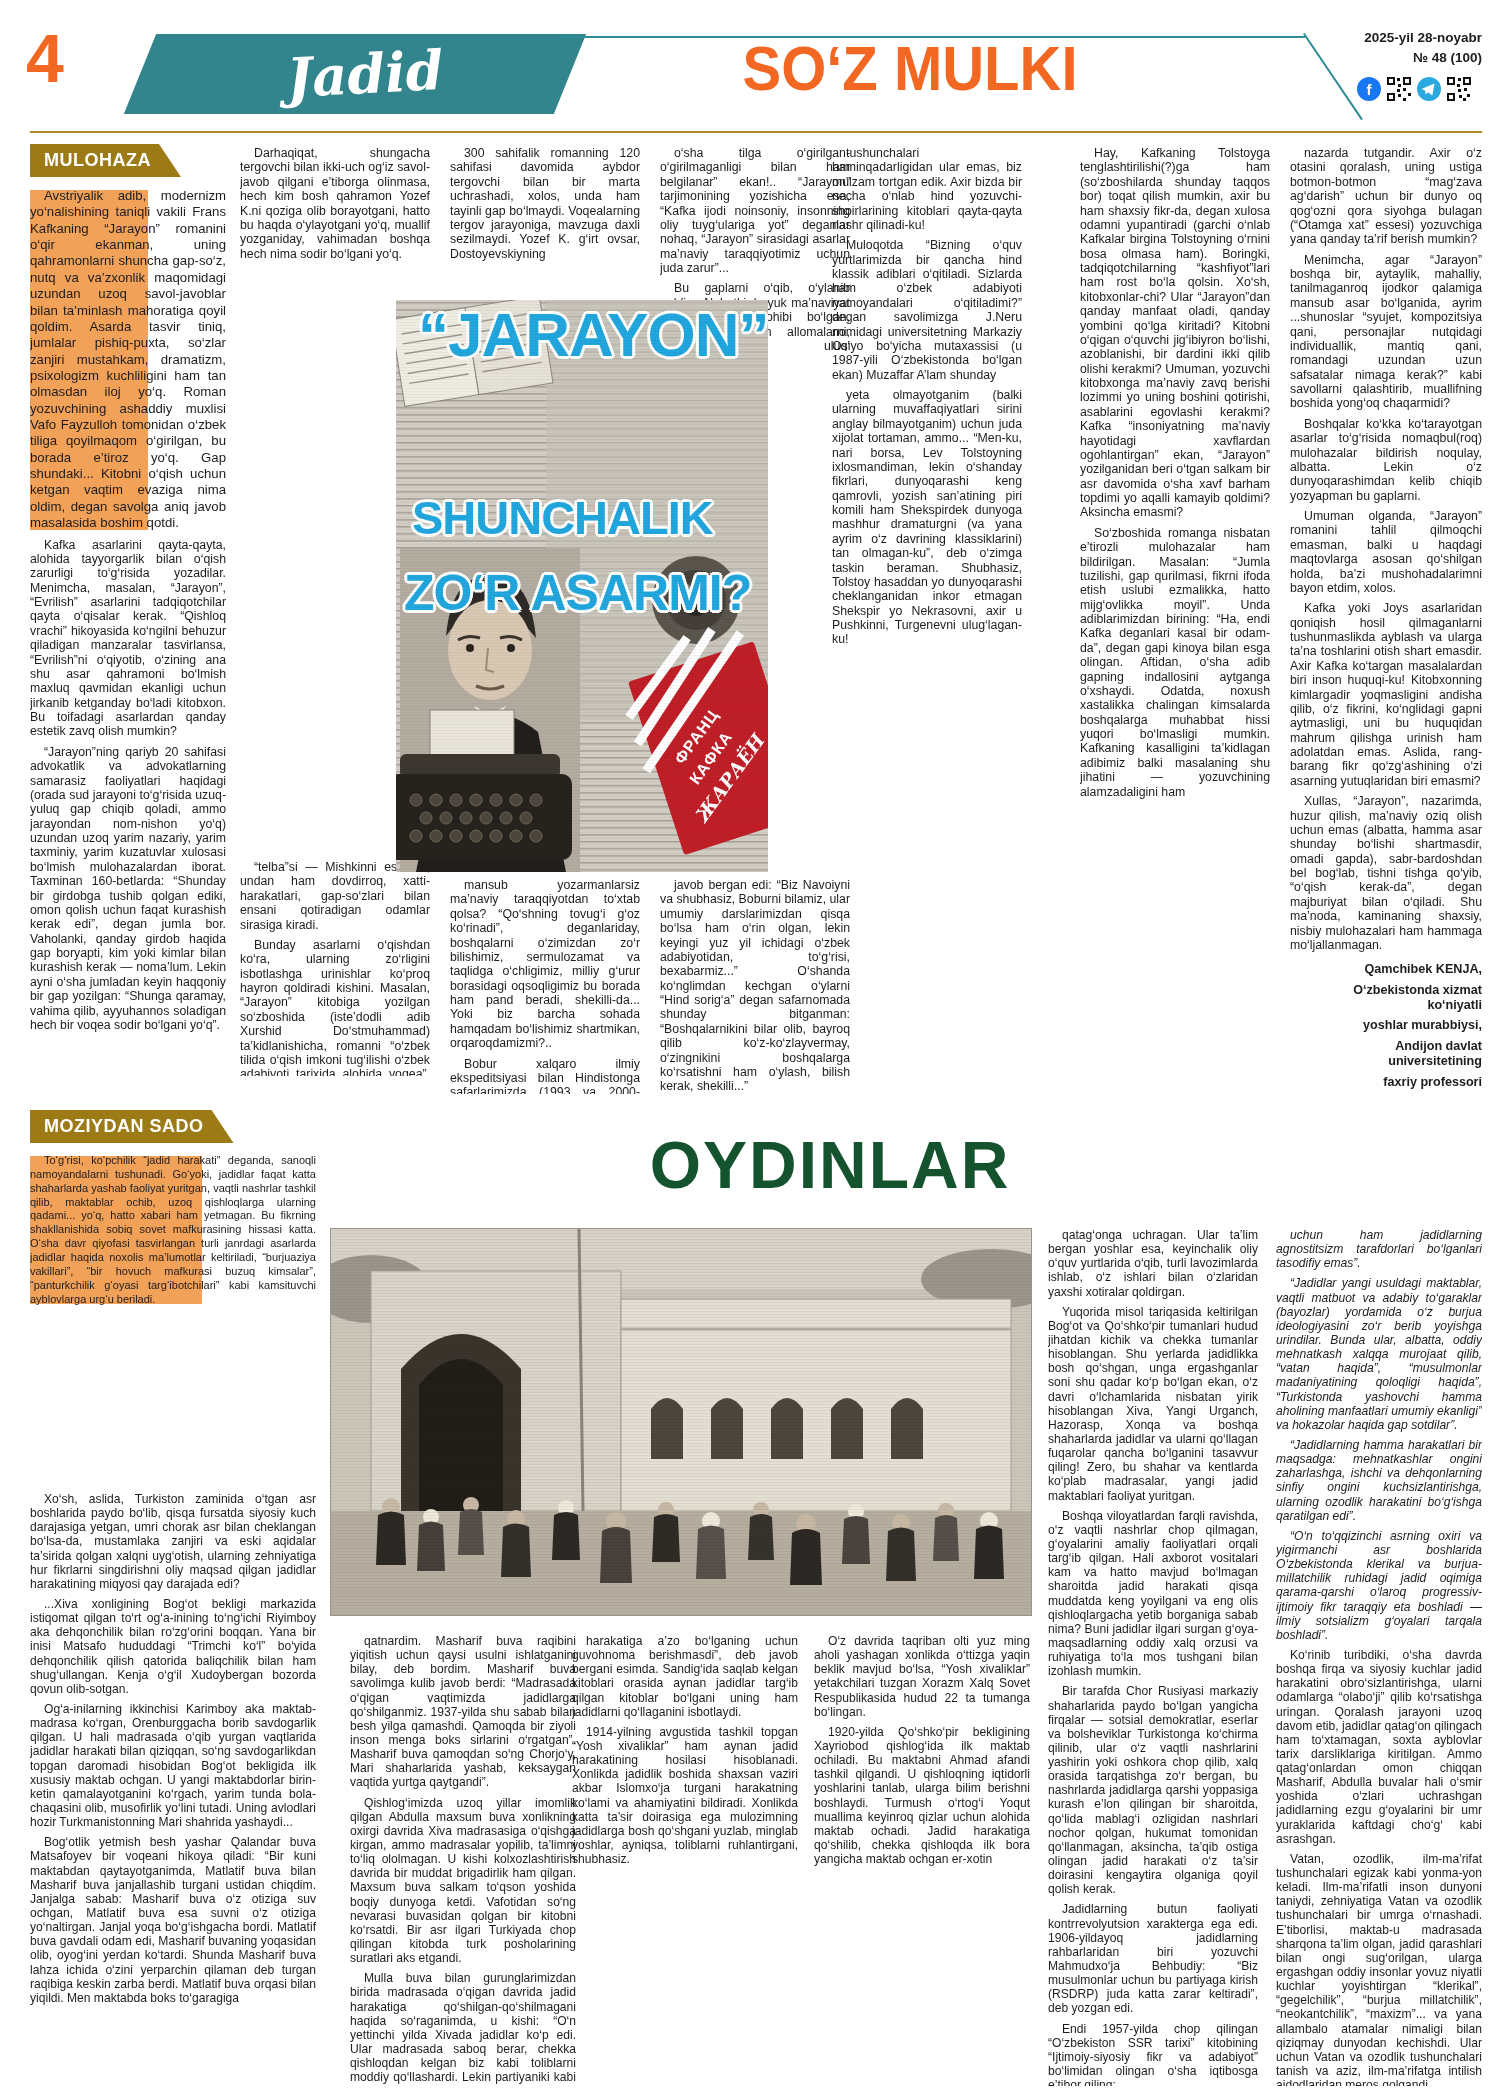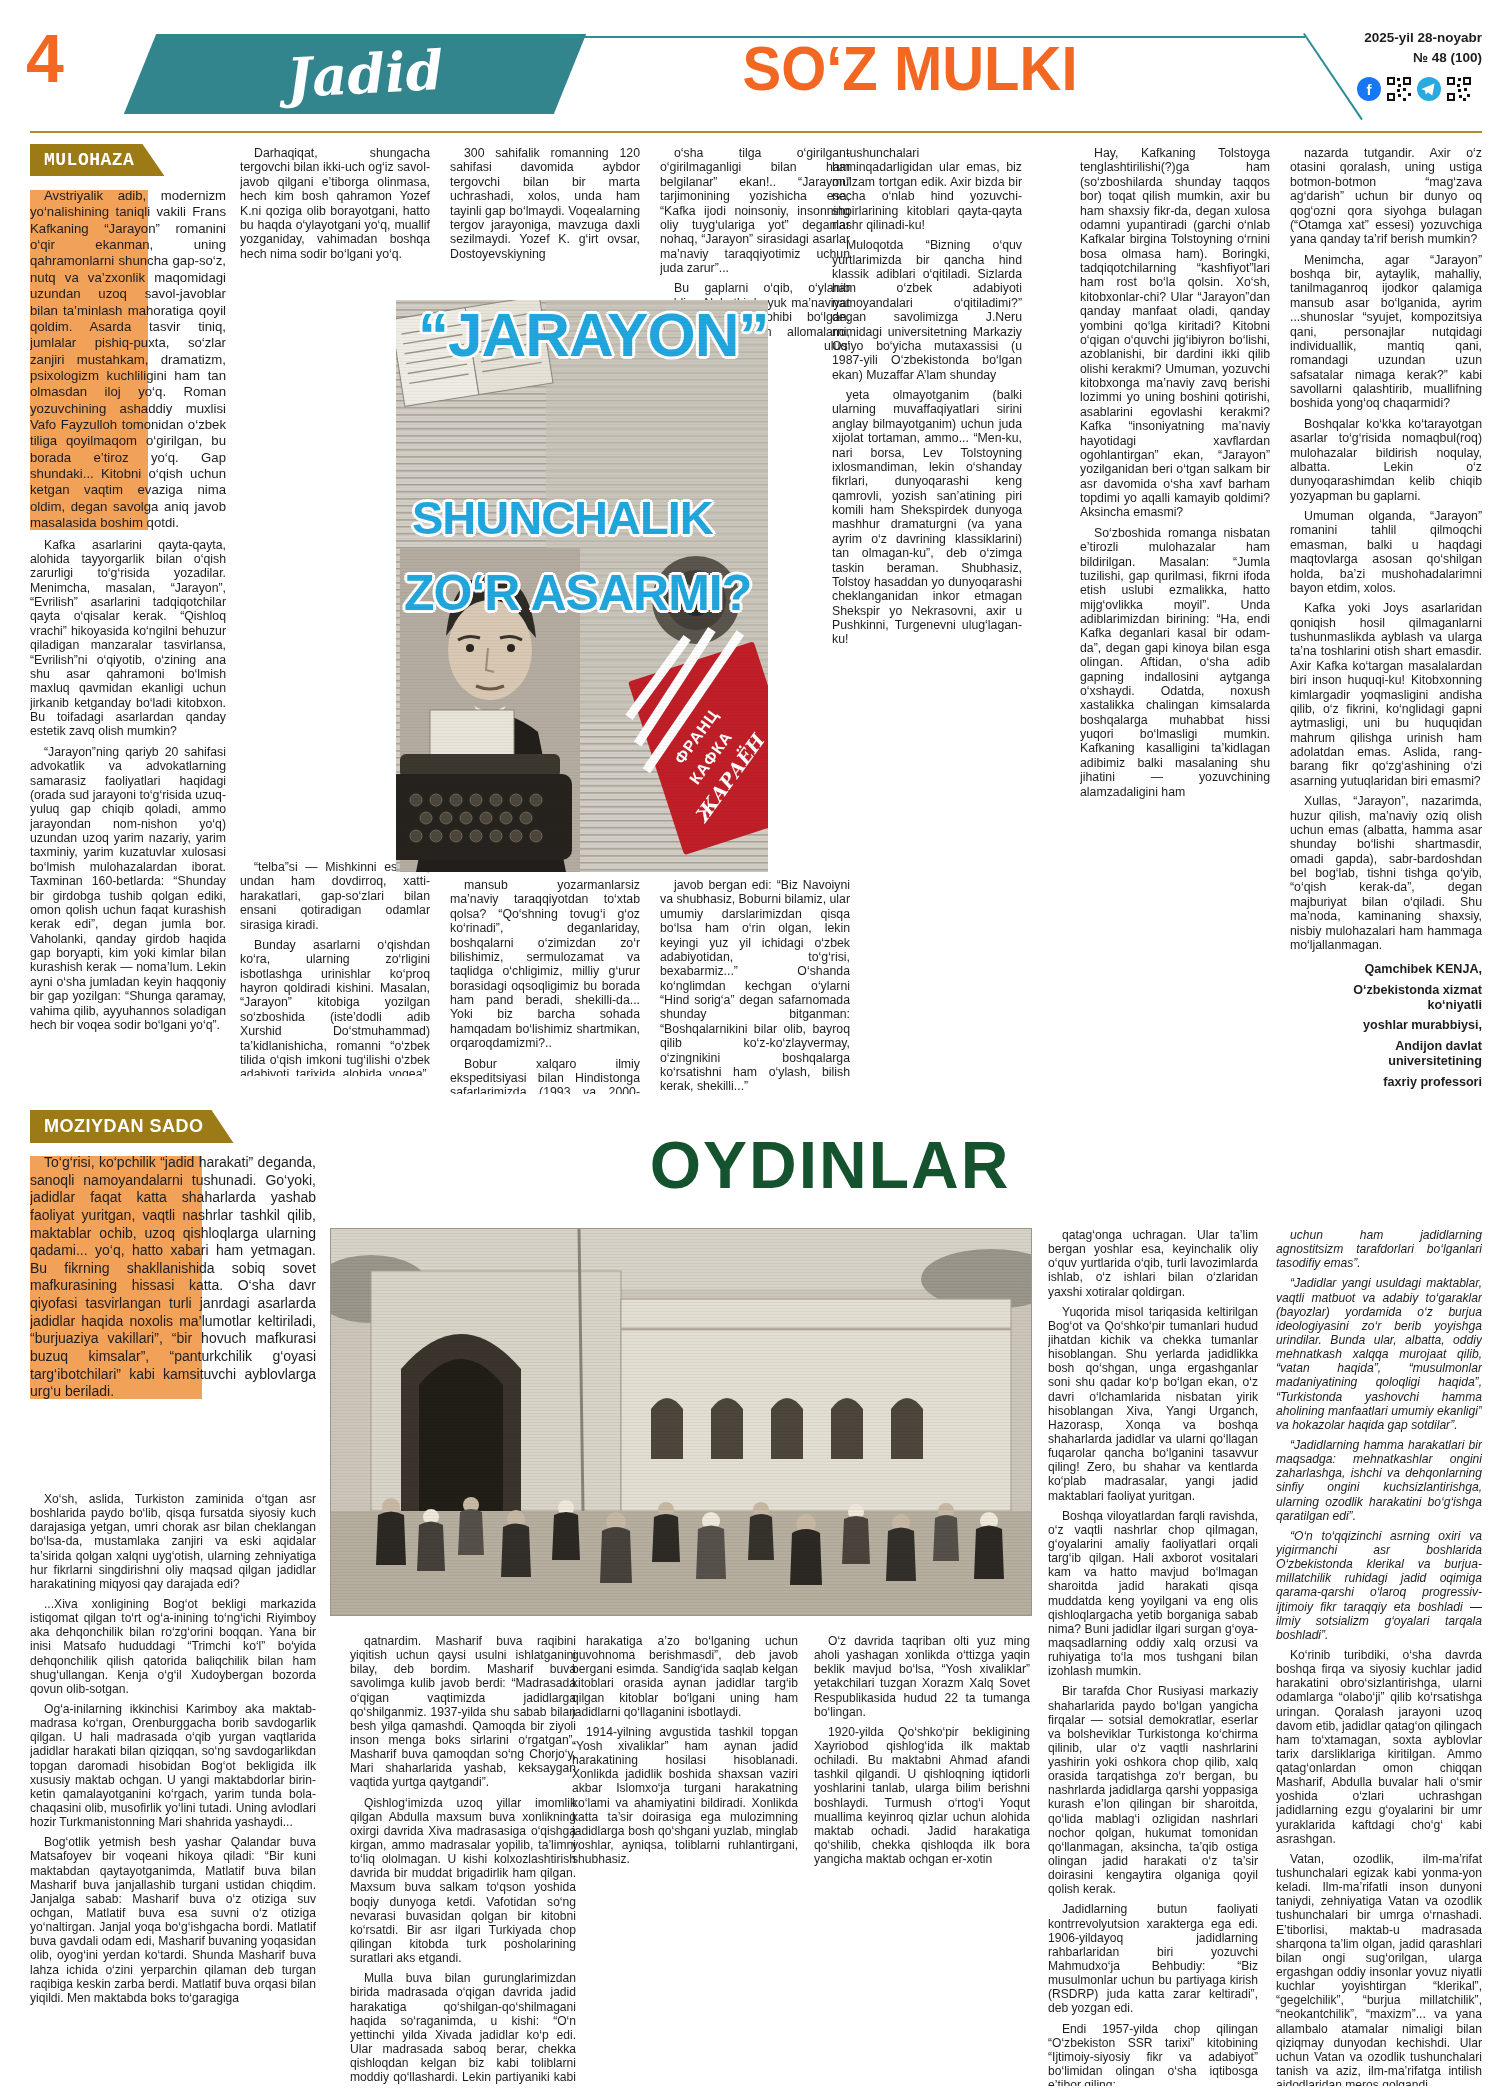--- a/index.html
+++ b/index.html
@@ -26,21 +26,21 @@
   
   .col{position:absolute;text-align:justify;overflow:hidden;}
   .colT{font-size:12.3px;line-height:1.17;}
   .colB{font-size:12.1px;line-height:1.17;}
   .col p,.para{margin:0 0 6px;text-indent:14px;}
   .k-italic{font-style:italic;}
   .k-byline{font-weight:bold;text-align:right;text-indent:0;margin:0 0 2px;font-size:12.6px;}
   .lead-band{position:relative;z-index:0;font-weight:normal;}
   .lead-band::before{content:"";position:absolute;left:0;top:2px;bottom:2px;width:60%;background:#f2a158;z-index:-1;}
   .lead1{font-size:13.2px;line-height:1.24;}
-  .lead2{font-size:14px;line-height:1.26;}
+  .lead2{font-size:11px;line-height:1.26;}
   .byline1{margin-top:10px;}
   
   .collage{position:absolute;left:396px;top:300px;width:372px;height:572px;z-index:5;overflow:hidden;background:#cdc8bf;}
   .collage::after{content:"";position:absolute;inset:0;background:repeating-linear-gradient(0deg,rgba(0,0,0,.04) 0 1px,transparent 1px 3px);pointer-events:none;}
   .hl{position:absolute;font-weight:800;color:#21a7de;letter-spacing:-1px;line-height:1;white-space:nowrap;
       text-shadow:-2px -2px 0 #fff,2px -2px 0 #fff,-2px 2px 0 #fff,2px 2px 0 #fff,0 -3px 0 #fff,0 3px 0 #fff,-3px 0 0 #fff,3px 0 0 #fff;}
   .hl1{left:22px;top:4px;font-size:62px;}
   .hl2{left:16px;top:194px;font-size:47px;}
   .hl3{left:8px;top:268px;font-size:50px;}
   
@@ -105,21 +105,21 @@
           <rect x="18" y="12" width="3" height="3"></rect>
           <rect x="12" y="13" width="3" height="3"></rect>
           <rect x="21" y="18" width="3" height="3"></rect>
           <rect x="13" y="19" width="3" height="3"></rect>
           <rect x="17" y="22" width="3" height="3"></rect>
         </g>
       </svg>
   </div>
   <div class="rule-gold"></div>
 
-  <div class="kicker" style="left:30px;top:144px;font-family:Liberation Mono, monospace;">MULOHAZA</div>
+  <div class="kicker" style="left:30px;top:144px;">MULOHAZA</div>
 
   <div class="col colT" style="left:30px;top:188px;width:196px;height:906px;">
     <p class="lead-band lead1">Avstriyalik adib, modernizm yo‘nalishining taniqli vakili Frans Kafkaning “Jarayon” romanini o‘qir ekanman, uning qahramonlarni shuncha gap-so‘z, nutq va va’zxonlik maqomidagi uzundan uzoq savol-javoblar bilan ta’minlash mahoratiga qoyil qoldim. Asarda tasvir tiniq, jumlalar pishiq-puxta, so‘zlar zanjiri mustahkam, dramatizm, psixologizm kuchliligini ham tan olmasdan iloj yo‘q. Roman yozuvchining ashaddiy muxlisi Vafo Fayzulloh tomonidan o‘zbek tiliga qoyilmaqom o‘girilgan, bu borada e’tiroz yo‘q. Gap shundaki... Kitobni o‘qish uchun ketgan vaqtim evaziga nima oldim, degan savolga aniq javob masalasida boshim qotdi.</p>
     <div>
         <p class="para">Kafka asarlarini qayta-qayta, alohida tayyorgarlik bilan o‘qish zarurligi to‘g‘risida yozadilar. Menimcha, masalan, “Jarayon”, “Evrilish” asarlarini tadqiqotchilar qayta o‘qisalar kerak. “Qishloq vrachi” hikoyasida ko‘ngilni behuzur qiladigan manzaralar tasvirlansa, “Evrilish”ni o‘qiyotib, o‘zining ana shu asar qahramoni bo‘lmish maxluq qavmidan ekanligi uchun jirkanib ketganday bo‘ladi kitobxon. Bu toifadagi asarlardan qanday estetik zavq olish mumkin?</p>
         <p class="para">“Jarayon”ning qariyb 20 sahifasi advokatlik va advokatlarning samarasiz faoliyatlari haqidagi (orada sud jarayoni to‘g‘risida uzuq-yuluq gap chiqib qoladi, ammo jarayondan nom-nishon yo‘q) uzundan uzoq yarim nazariy, yarim taxminiy, yarim kuzatuvlar xulosasi bo‘lmish mulohazalardan iborat. Taxminan 160-betlarda: “Shunday bir girdobga tushib qolgan ediki, omon qolish uchun faqat kurashish kerak edi”, degan jumla bor. Vaholanki, qanday girdob haqida gap boryapti, kim yoki kimlar bilan kurashish kerak — noma’lum. Lekin ayni o‘sha jumladan keyin haqqoniy bir gap yozilgan: “Shunga qaramay, vahima qilib, ayyuhannos soladigan hech bir voqea sodir bo‘lgani yo‘q”.</p>
       </div>
   </div>
 
   <div class="col colT" style="left:240px;top:146px;width:190px;height:150px;">

